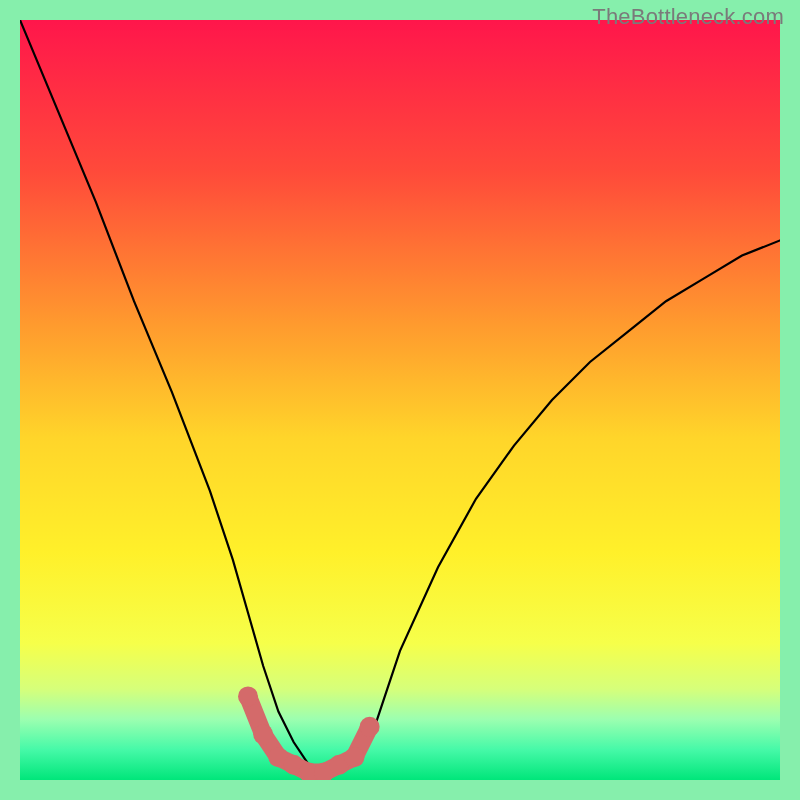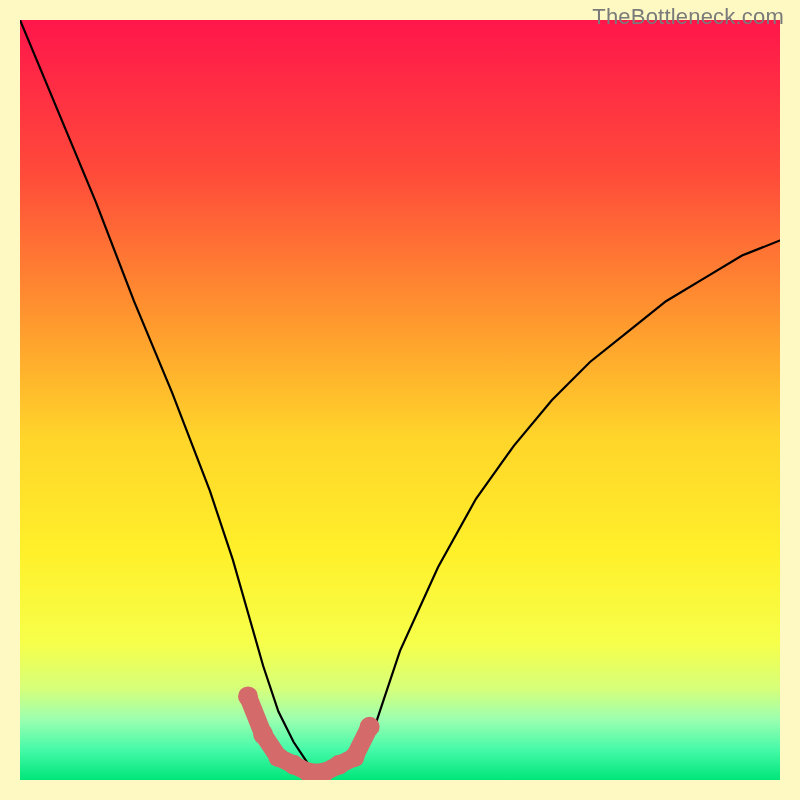--- a/index.html
+++ b/index.html
@@ -8,21 +8,21 @@
     width: 800px;
     height: 800px;
     overflow: hidden;
     background: #000;
     font-family: Arial, Helvetica, sans-serif;
   }
   #stage {
     position: relative;
     width: 800px;
     height: 800px;
-    background: #fef9c3;
+    background: #86efac;
   }
   #plot-area {
     position: absolute;
     left: 20px;
     top: 20px;
     width: 760px;
     height: 760px;
     overflow: hidden;
   }
   #watermark {

